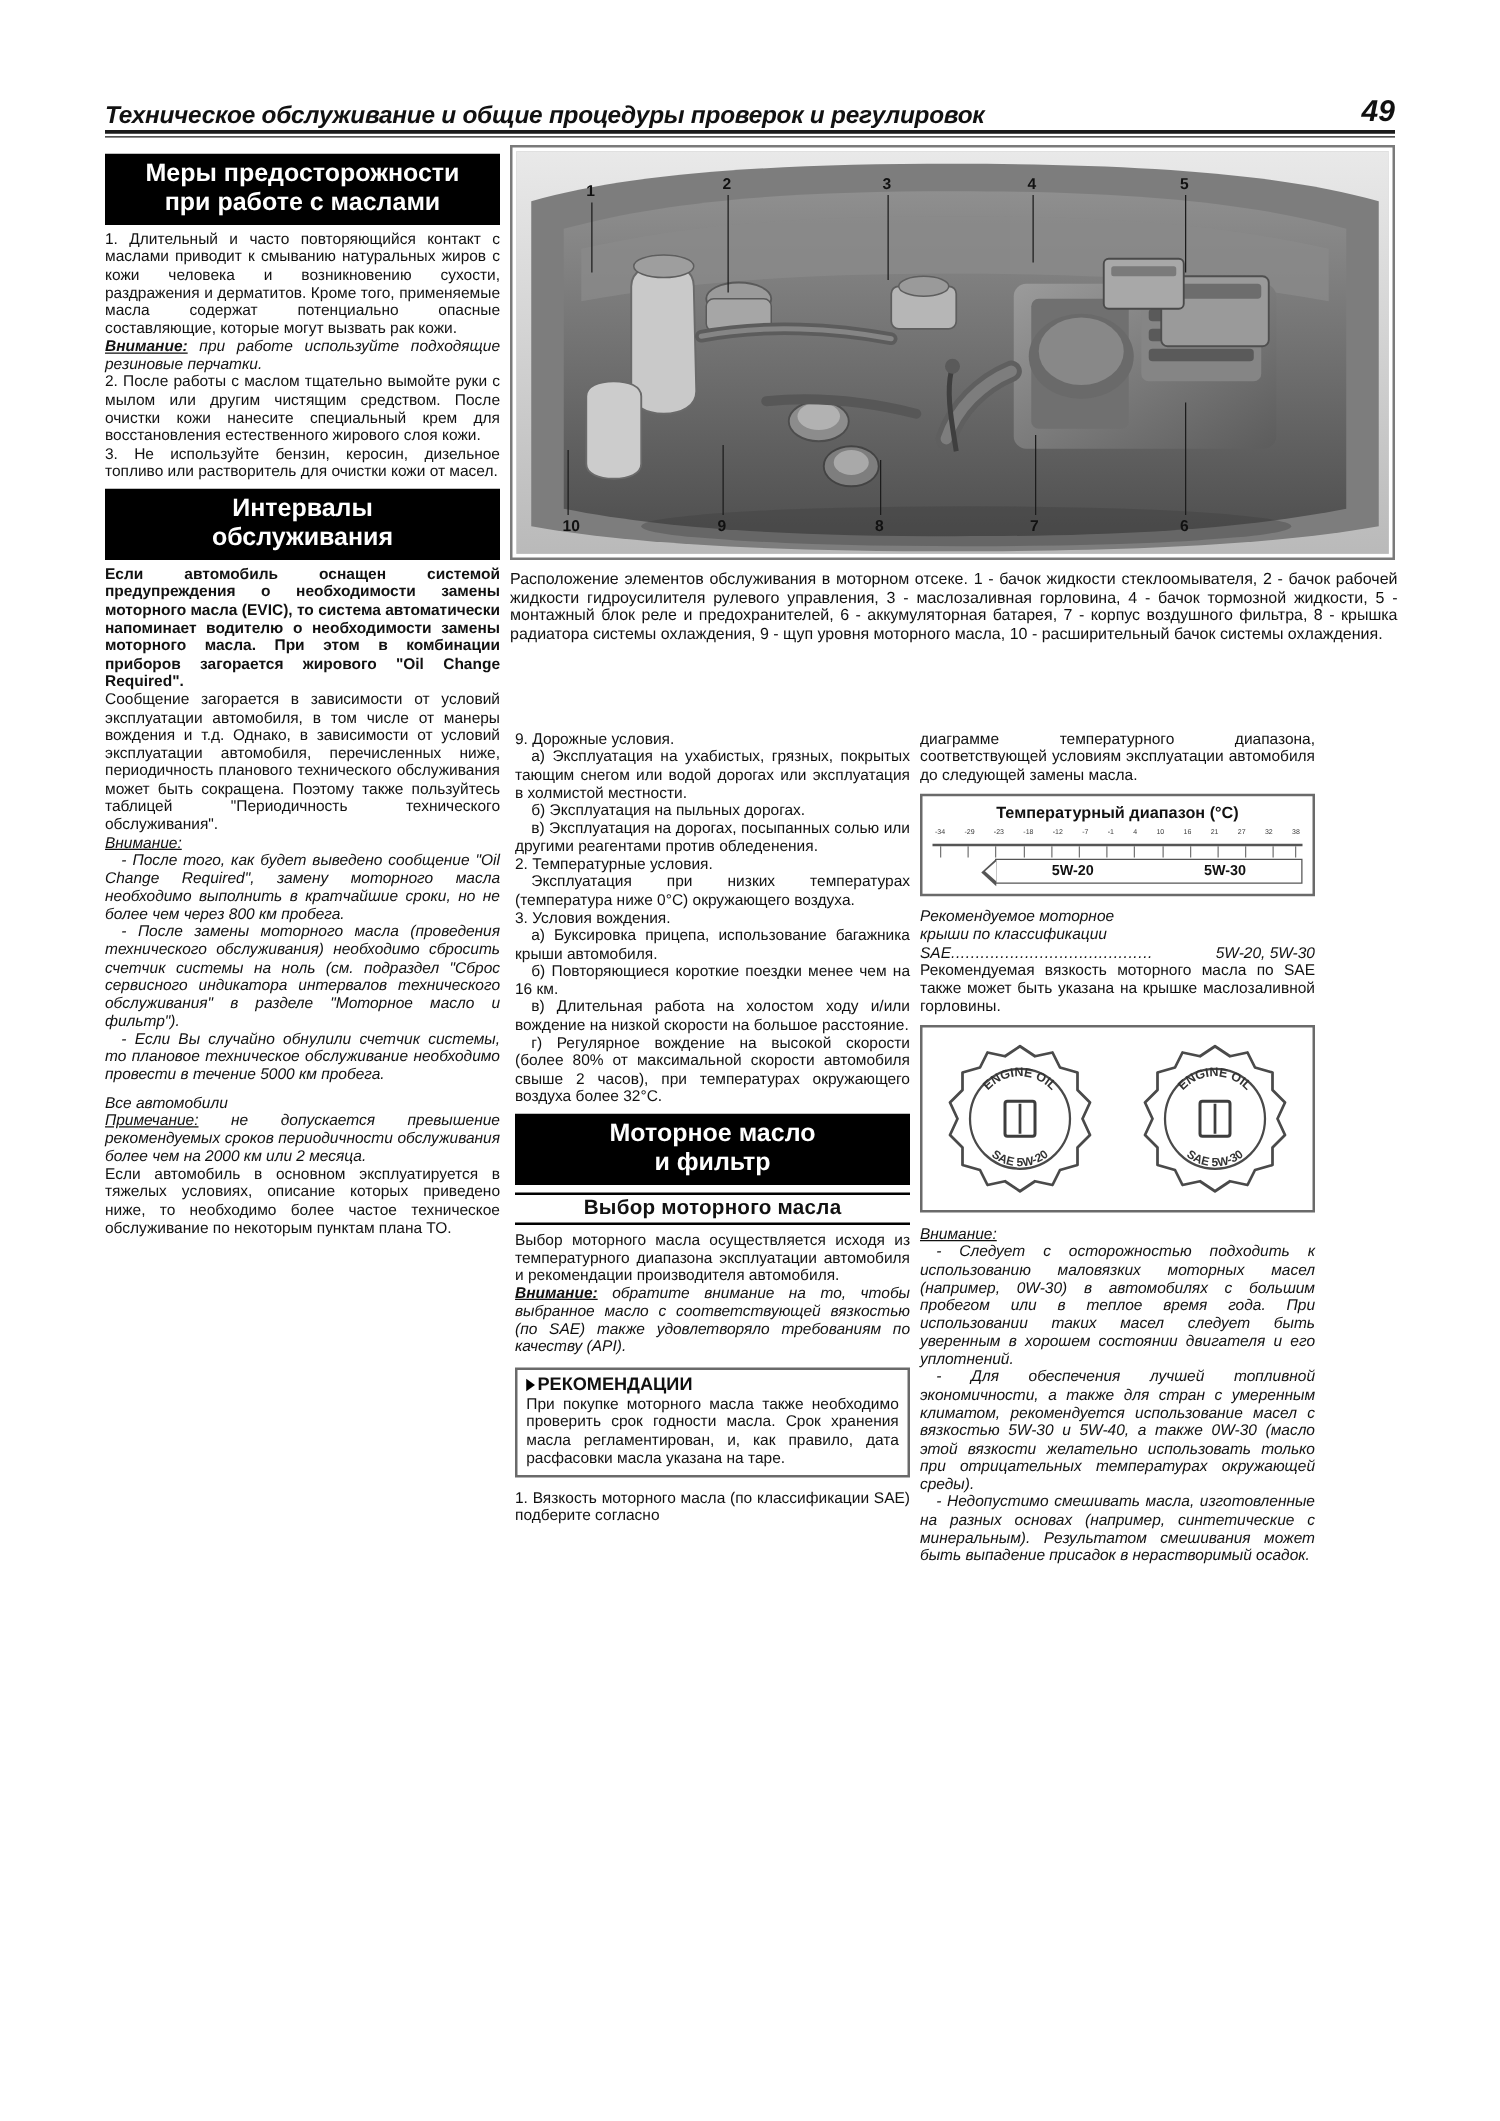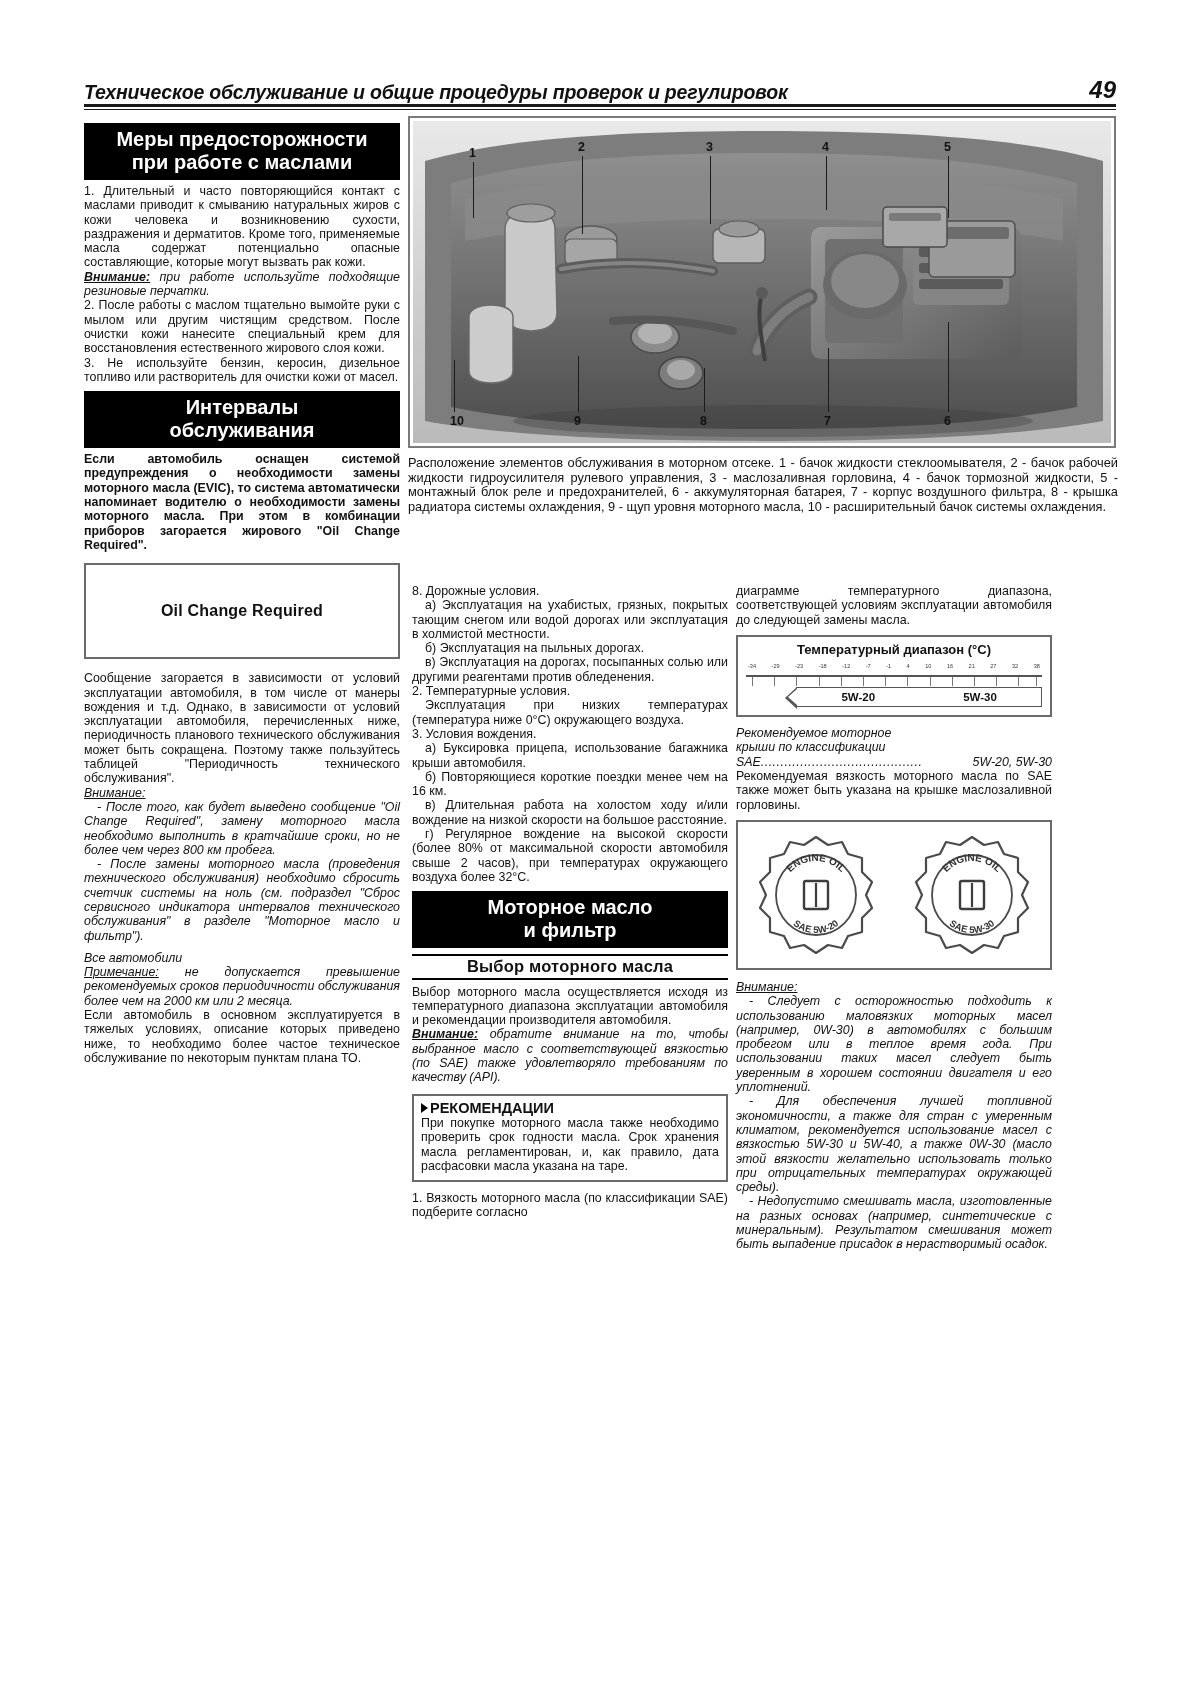--- a/index.html
+++ b/index.html
@@ -144,28 +144,26 @@
     <p class="p">2. После работы с маслом тщательно вымойте руки с мылом или другим чистящим средством. После очистки кожи нанесите специальный крем для восстановления естественного жирового слоя кожи.</p>
     <p class="p">3. Не используйте бензин, керосин, дизельное топливо или растворитель для очистки кожи от масел.</p>
 
     <div class="banner">
       <span>Интервалы</span><br>
       <span>обслуживания</span>
     </div>
 
     <p class="p bold">Если автомобиль оснащен системой предупреждения о необходимости замены моторного масла (EVIC), то система автоматически напоминает водителю о необходимости замены моторного масла. При этом в комбинации приборов загорается жирового "Oil Change Required".</p>
 
-    <div class="ocr-box">
-      <div class="txt">Oil Change Required</div>
-    </div>
 
     <p class="p">Сообщение загорается в зависимости от условий эксплуатации автомобиля, в том числе от манеры вождения и т.д. Однако, в зависимости от условий эксплуатации автомобиля, перечисленных ниже, периодичность планового технического обслуживания может быть сокращена. Поэтому также пользуйтесь таблицей "Периодичность технического обслуживания".</p>
     <p class="p"><span class="u-ital">Внимание:</span></p>
     <p class="p ital indent">- После того, как будет выведено сообщение "Oil Change Required", замену моторного масла необходимо выполнить в кратчайшие сроки, но не более чем через 800 км пробега.</p>
     <p class="p ital indent">- После замены моторного масла (проведения технического обслуживания) необходимо сбросить счетчик системы на ноль (см. подраздел "Сброс сервисного индикатора интервалов технического обслуживания" в разделе "Моторное масло и фильтр").</p>
+    <p class="p ital indent">- Если Вы случайно обнулили счетчик системы, то плановое техническое обслуживание необходимо провести в течение 5000 км пробега.</p>
     <p class="p bi" style="margin-top:8px;">Все автомобили</p>
     <p class="p"><span class="u-ital">Примечание:</span><span class="ital"> не допускается превышение рекомендуемых сроков периодичности обслуживания более чем на 2000 км или 2 месяца.</span></p>
     <p class="p">Если автомобиль в основном эксплуатируется в тяжелых условиях, описание которых приведено ниже, то необходимо более частое техническое обслуживание по некоторым пунктам плана ТО.</p>
   </div>
 
   <div class="photo-frame">
     <div class="photo-inner">
       <svg width="702" height="326" viewBox="0 0 702 326">
         <defs>
           <linearGradient id="gBody" x1="0" y1="0" x2="0" y2="1">
@@ -258,21 +256,21 @@
     <div class="leader" style="left:44px;  top:242px; height:52px;"></div>
     <div class="leader" style="left:168px; top:238px; height:56px;"></div>
     <div class="leader" style="left:294px; top:250px; height:44px;"></div>
     <div class="leader" style="left:418px; top:230px; height:64px;"></div>
     <div class="leader" style="left:538px; top:204px; height:90px;"></div>
   </div>
 
   <div class="caption">Расположение элементов обслуживания в моторном отсеке. 1 - бачок жидкости стеклоомывателя, 2 - бачок рабочей жидкости гидроусилителя рулевого управления, 3 - маслозаливная горловина, 4 - бачок тормозной жидкости, 5 - монтажный блок реле и предохранителей, 6 - аккумуляторная батарея, 7 - корпус воздушного фильтра, 8 - крышка радиатора системы охлаждения, 9 - щуп уровня моторного масла, 10 - расширительный бачок системы охлаждения.</div>
 
   <div class="col col-mid">
-    <p class="p">8. Дорожные условия.</p>
+    <p class="p">9. Дорожные условия.</p>
     <p class="p indent">а) Эксплуатация на ухабистых, грязных, покрытых тающим снегом или водой дорогах или эксплуатация в холмистой местности.</p>
     <p class="p indent">б) Эксплуатация на пыльных дорогах.</p>
     <p class="p indent">в) Эксплуатация на дорогах, посыпанных солью или другими реагентами против обледенения.</p>
     <p class="p">2. Температурные условия.</p>
     <p class="p indent">Эксплуатация при низких температурах (температура ниже 0°C) окружающего воздуха.</p>
     <p class="p">3. Условия вождения.</p>
     <p class="p indent">а) Буксировка прицепа, использование багажника крыши автомобиля.</p>
     <p class="p indent">б) Повторяющиеся короткие поездки менее чем на 16 км.</p>
     <p class="p indent">в) Длительная работа на холостом ходу и/или вождение на низкой скорости на большое расстояние.</p>
     <p class="p indent">г) Регулярное вождение на высокой скорости (более 80% от максимальной скорости автомобиля свыше 2 часов), при температурах окружающего воздуха более 32°C.</p>

